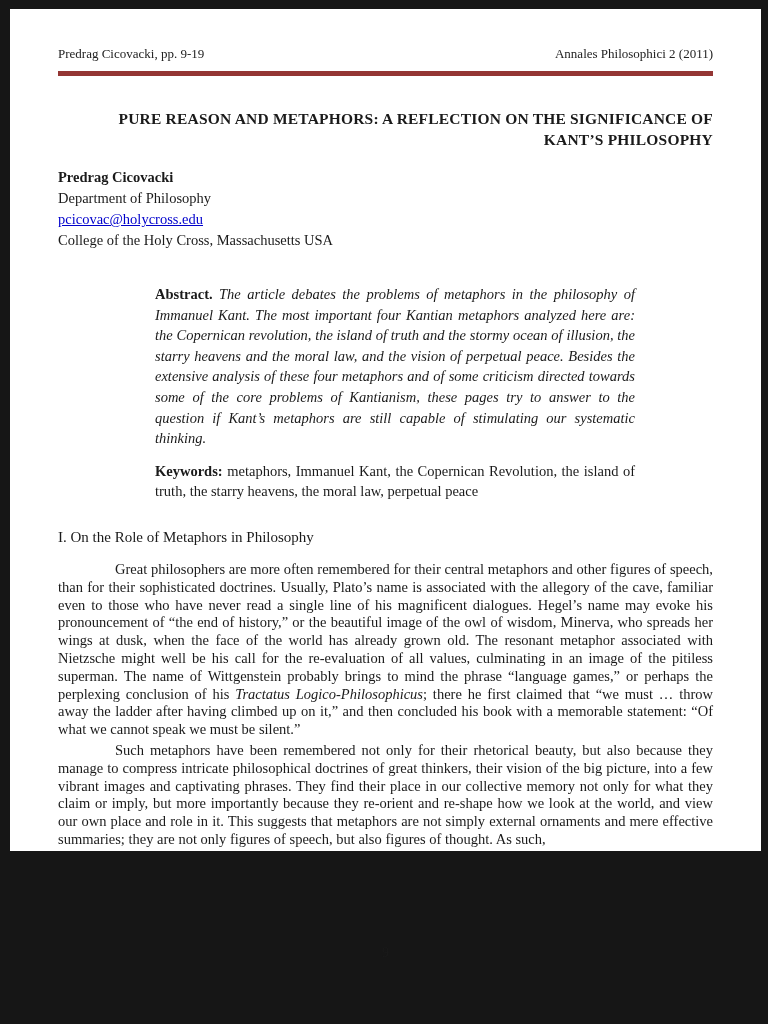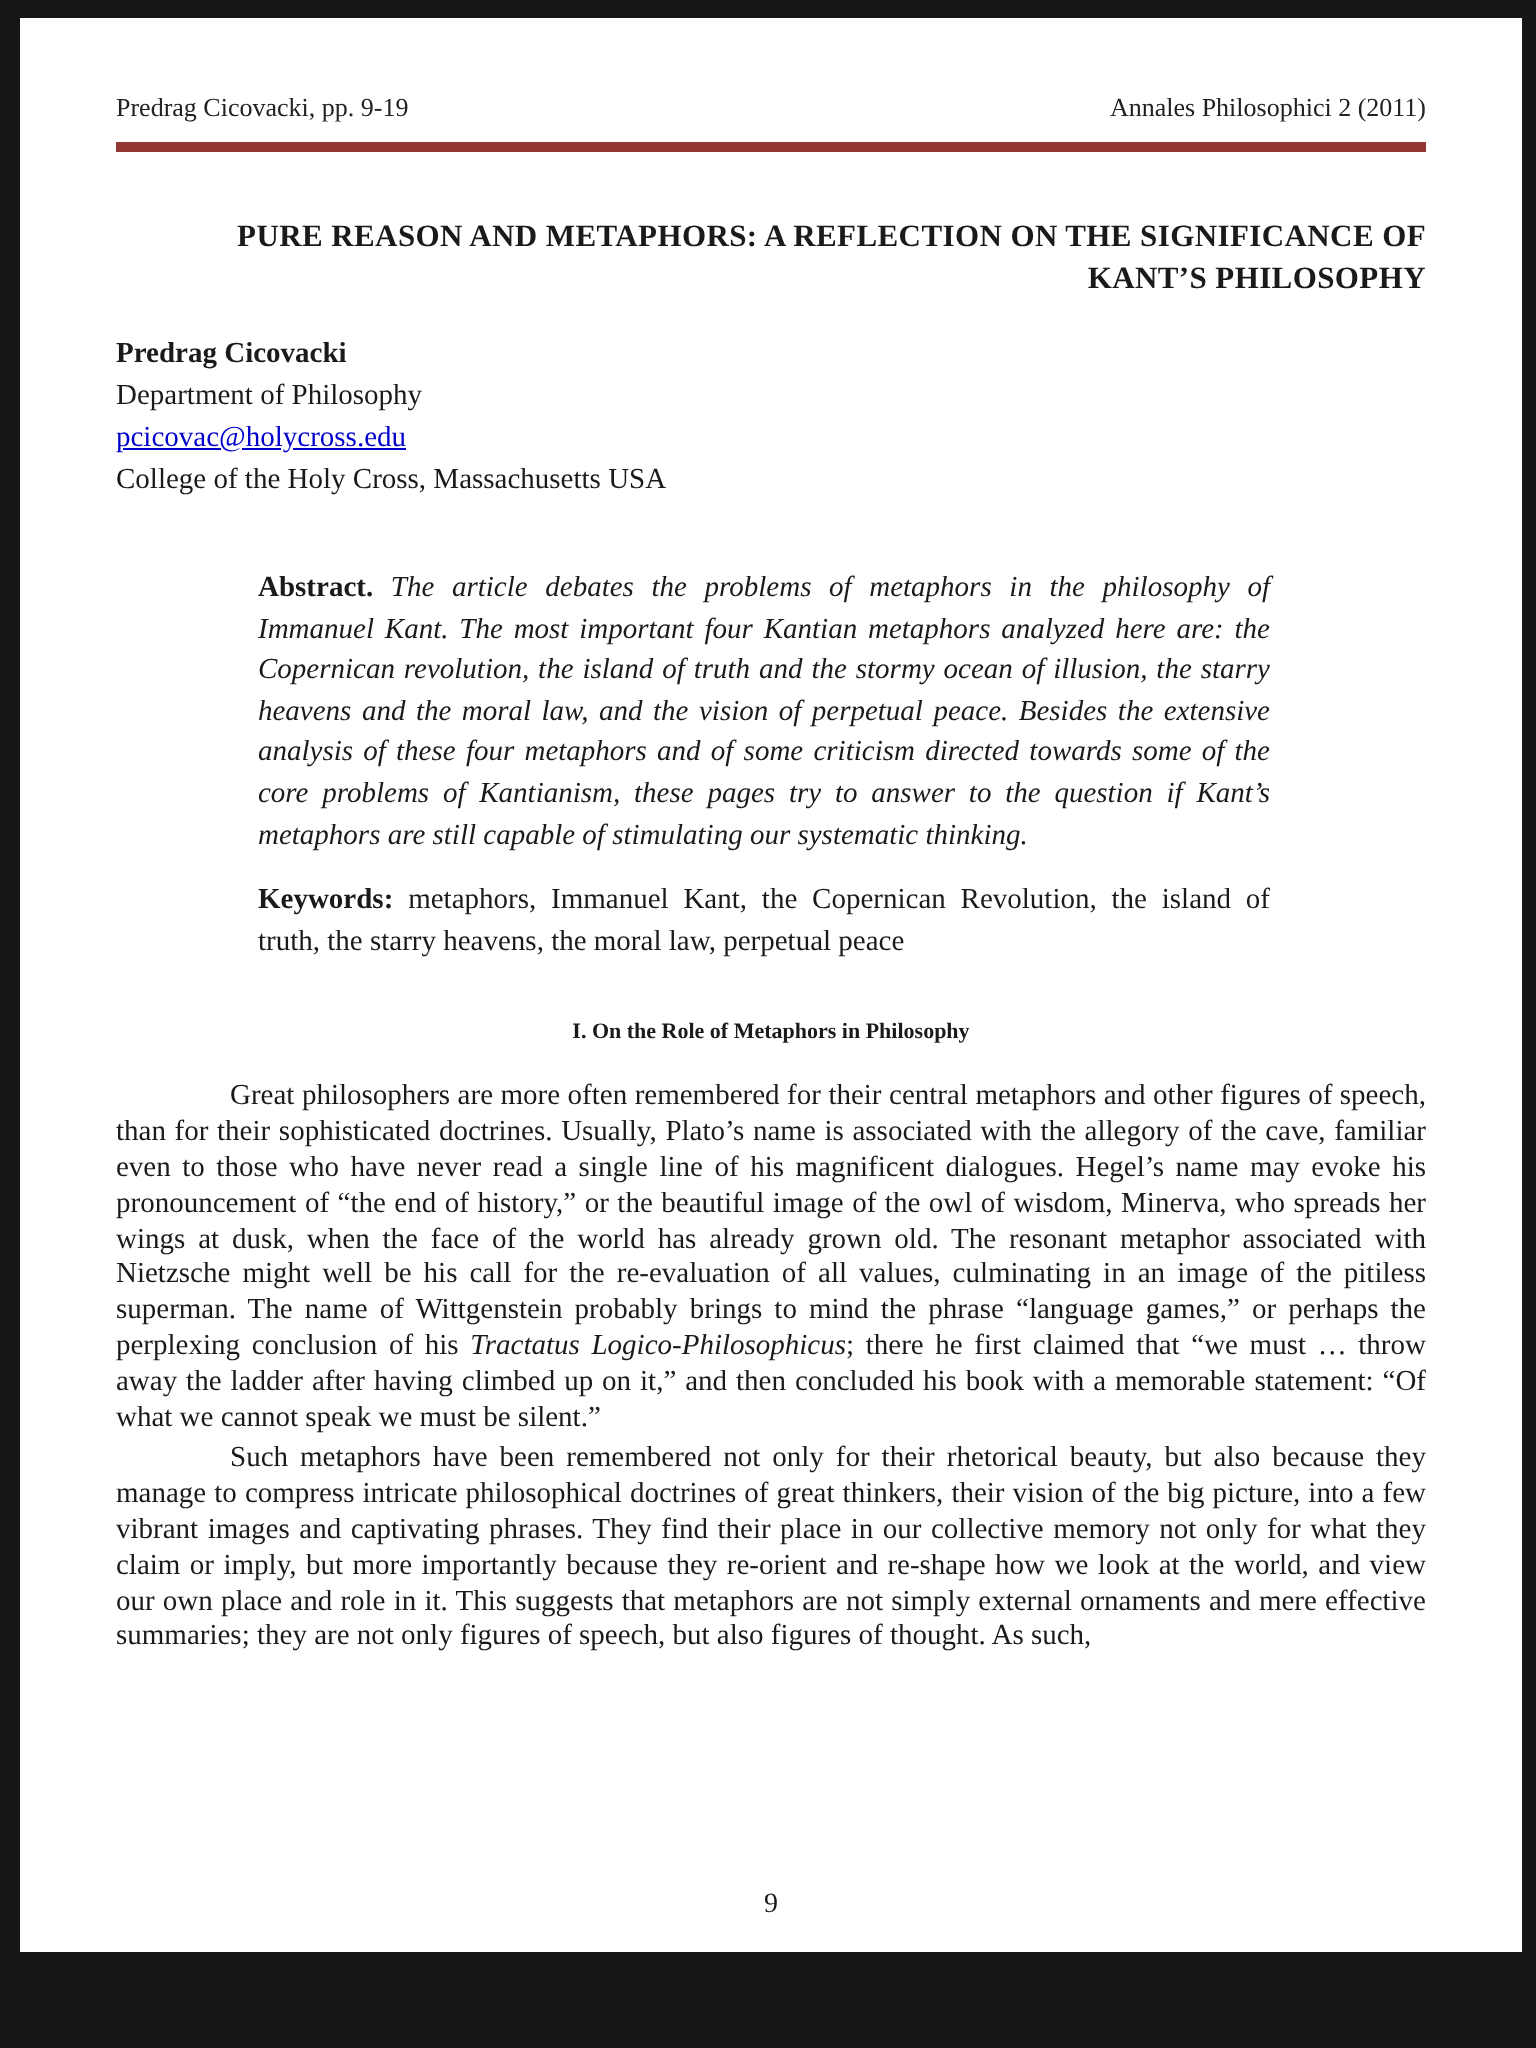--- a/index.html
+++ b/index.html
@@ -10,21 +10,21 @@
     --paper: #ffffff;
   }
   * { margin: 0; padding: 0; box-sizing: border-box; }
   html, body { width: 768px; height: 1024px; overflow: hidden; }
   body {
     font-family: "Liberation Serif", "DejaVu Serif", serif;
     color: var(--ink);
     background: var(--frame);
   }
   .viewer {
-    width: 768px; height: 976px;
+    width: 768px; height: 851px;
     background: var(--frame);
     padding: 9px 7px 0 10px;
   }
   .sheet {
     width: 100%; height: 100%;
     background: var(--paper);
     padding: 37px 48px 0 48px;
     position: relative;
   }
   .running-header {
@@ -55,33 +55,33 @@
     line-height: 21px;
   }
   .author-block .author-name { font-weight: bold; }
   .author-block a.email {
     color: var(--link);
     text-decoration: underline;
     cursor: pointer;
   }
   .abstract-block {
     margin-top: 33px;
-    margin-left: 71px;
+    margin-left: 97px;
     margin-right: 78px;
     font-size: 14.5px;
     line-height: 20.6px;
     text-align: justify;
   }
   .abstract-block .abstract-text { font-style: italic; }
   .abstract-block .keywords-para { margin-top: 12px; }
   h2.section-heading {
     margin-top: 26px;
-    text-align: center;
-    font-size: 11px;
-    font-weight: bold;
+    text-align: left;
+    font-size: 15px;
+    font-weight: normal;
     line-height: 18px;
   }
   .body-copy {
     margin-top: 15px;
     font-size: 14.5px;
     line-height: 17.8px;
     text-align: justify;
   }
   .body-copy p { text-indent: 57px; }
   .body-copy p + p { margin-top: 3px; }

